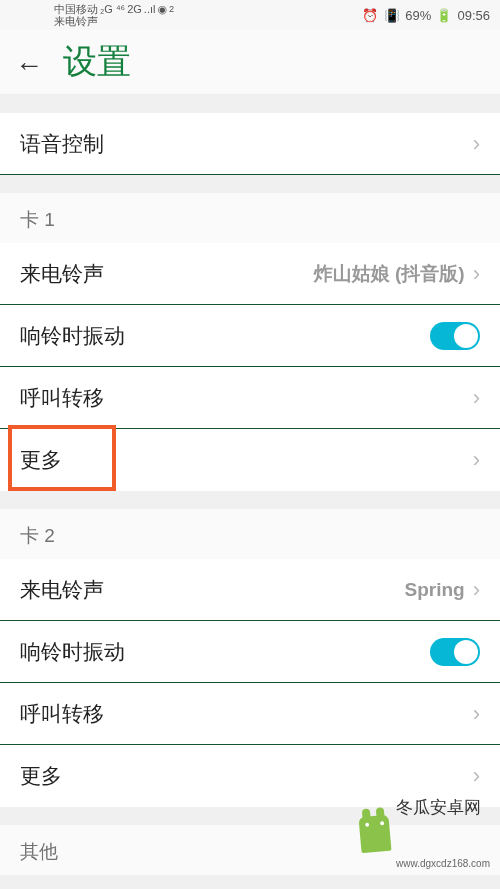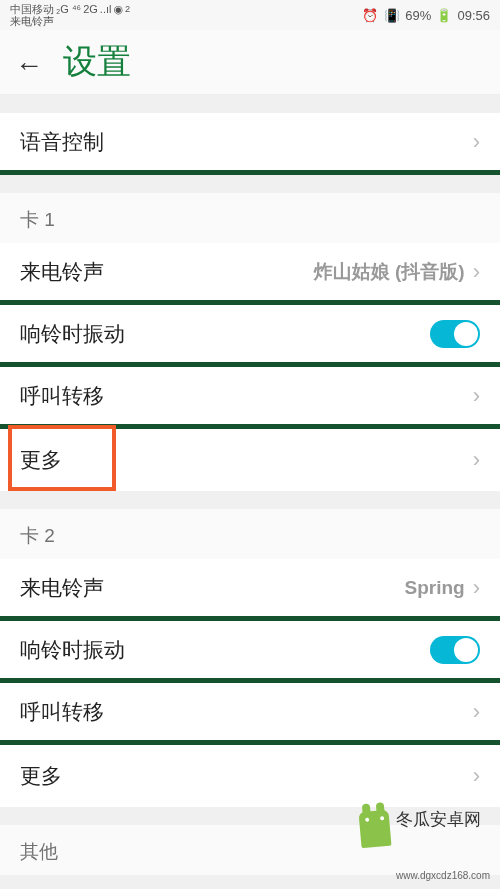--- a/index.html
+++ b/index.html
@@ -15,21 +15,21 @@
       height: 30px;
       background: #f7f7f7;
       display: flex;
       justify-content: space-between;
       align-items: center;
       padding: 0 10px;
       font-size: 12px;
       color: #555;
     }
     .status-left { display: flex; flex-direction: column; line-height: 1.1; font-size: 11px; }
-    .status-left-row { display: flex; align-items: center; gap: 2px; }
+    .status-left-row { display: flex; align-items: center; gap: 2px; margin-left: 44px; }
     .status-right { display: flex; align-items: center; gap: 5px; font-size: 13px; }
     .signal { display: inline-block; }
     .header {
       height: 65px;
       background: #fafafa;
       display: flex;
       align-items: center;
       padding: 0 15px;
       border-bottom: 1px solid #eee;
     }
@@ -50,21 +50,21 @@
       font-size: 19px;
       color: #737373;
     }
     .row {
       background: #fff;
       height: 62px;
       display: flex;
       align-items: center;
       justify-content: space-between;
       padding: 0 20px;
-      border-bottom: 5px solid #14532d;
+      border-bottom: 1px solid #14532d;
       position: relative;
     }
     .row:last-child { border-bottom: none; }
     .row-label {
       font-size: 21px;
       color: #222;
     }
     .row-right {
       display: flex;
       align-items: center;
@@ -100,23 +100,24 @@
       position: absolute;
       left: 8px;
       width: 108px;
       height: 66px;
       border: 4px solid #f15a29;
       z-index: 10;
       pointer-events: none;
     }
     .watermark {
       position: absolute;
-      bottom: 8px;
+      bottom: 20px;
       right: 10px;
       display: flex;
+      align-items: center;
       gap: 6px;
       z-index: 20;
     }
     .watermark-icon {
       width: 30px;
       height: 36px;
       background: #8bc34a;
       border-radius: 6px 6px 2px 2px;
       position: relative;
       transform: rotate(-5deg);

